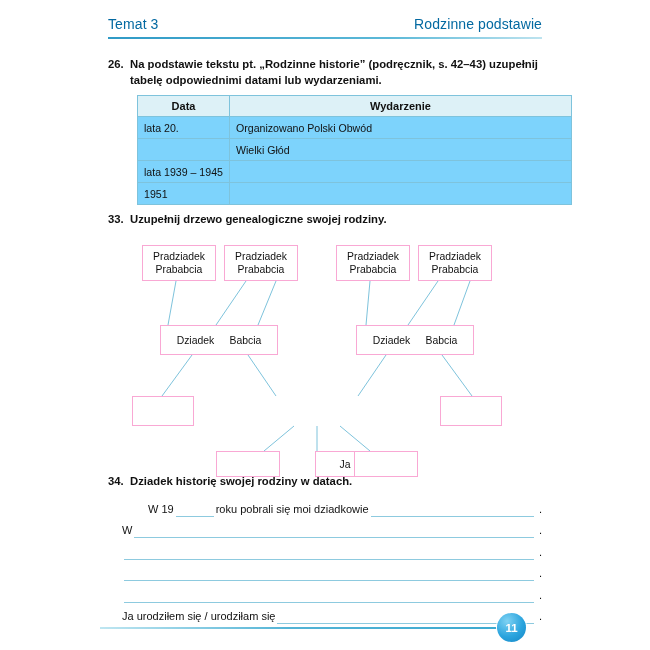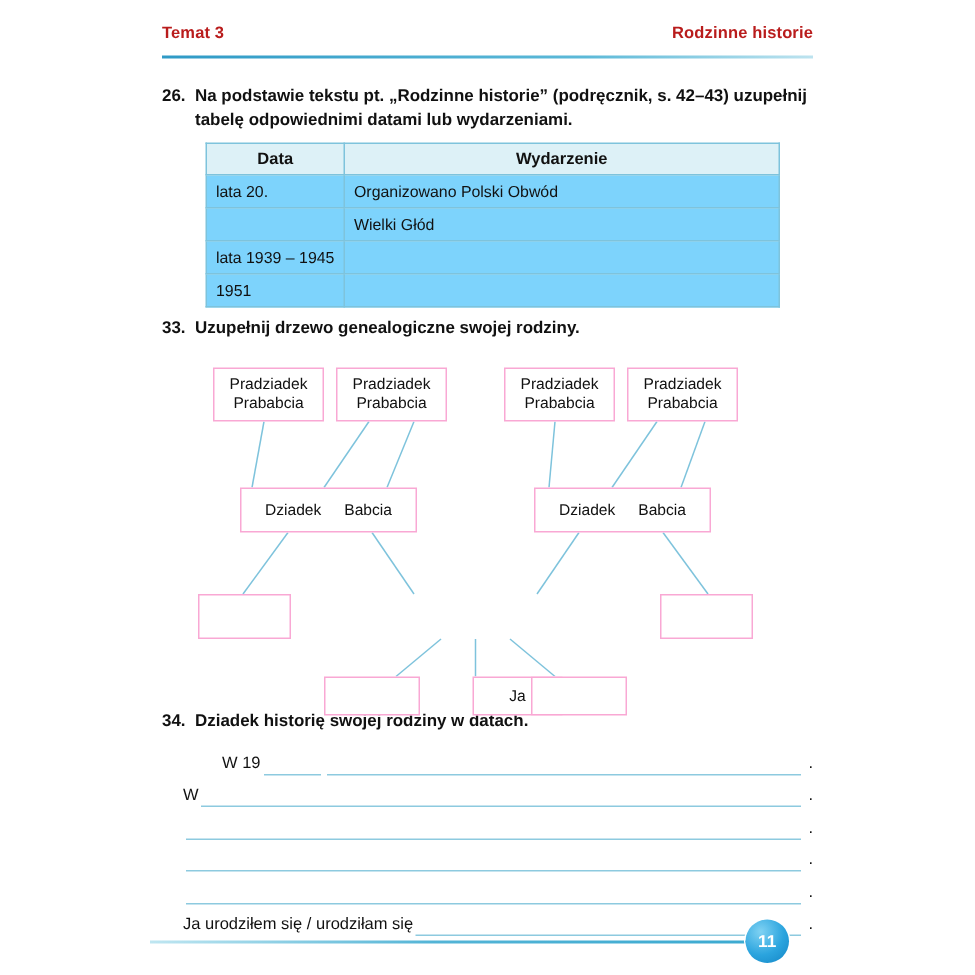--- a/index.html
+++ b/index.html
@@ -26,23 +26,23 @@
   .header {
     position: absolute;
     left: 108px;
     top: 16px;
     width: 434px;
     display: flex;
     justify-content: space-between;
     align-items: baseline;
   }
   .header-text {
-    font-size: 11px;
-    font-weight: bold;
-    color: #b91c1c;
+    font-size: 14px;
+    font-weight: normal;
+    color: #0369a1;
     letter-spacing: 0.1px;
     white-space: nowrap;
   }
   .header-rule {
     position: absolute;
     left: 108px;
     top: 37px;
     width: 434px;
     height: 2px;
     background: linear-gradient(to right, #2f9ac6 0%, #5cb9d8 65%, #bde3ef 100%);
@@ -76,21 +76,21 @@
   #task34 { top: 473px; }
 
   
   .tbl-wrap {
     margin-top: 7px;
     margin-left: 29px;
     width: 383px;
   }
   table.data-table {
     border-collapse: collapse;
-    width: 383px;
+    width: 435px;
     table-layout: fixed;
     padding-left: 14px;
   }
   table.data-table th,
   table.data-table td {
     border: 1px solid #7ec3dc;
     height: 21px;
     font-size: 10.6px;
     padding: 0 6px;
     color: #111;
@@ -207,21 +207,21 @@
     box-shadow: 0 0 0 1px #ffffff;
   }
 </style>
 </head>
 <body>
 
 <div class="page">
 
   <div class="header">
     <div class="header-text">Temat 3</div>
-    <div class="header-text">Rodzinne historie</div>
+    <div class="header-text">Rodzinne podstawie</div>
   </div>
   <div class="header-rule"></div>
 
   <div class="task" id="task32">
     <div class="task-head">
       <div class="task-num">26.</div>
       <div class="task-title">Na podstawie tekstu pt. „Rodzinne historie” (podręcznik, s. 42–43) uzupełnij tabelę odpowiednimi datami lub wydarzeniami.</div>
     </div>
     <div class="tbl-wrap">
       <table class="data-table">
@@ -335,20 +335,21 @@
   <div class="task" id="task34">
     <div class="task-head">
       <div class="task-num">34.</div>
       <div class="task-title">Dziadek historię swojej rodziny w datach.</div>
     </div>
 
     <div class="lines">
       <div class="wline">
         <span class="lead indent">W 19</span>
         <span class="rule short"></span>
+        <span class="lead">roku pobrali się moi dziadkowie</span>
         <span class="rule"></span>
         <span class="dot">.</span>
       </div>
       <div class="wline">
         <span class="lead indent-sm">W</span>
         <span class="rule"></span>
         <span class="dot">.</span>
       </div>
       <div class="wline">
         <span class="lead indent-sm"></span>

